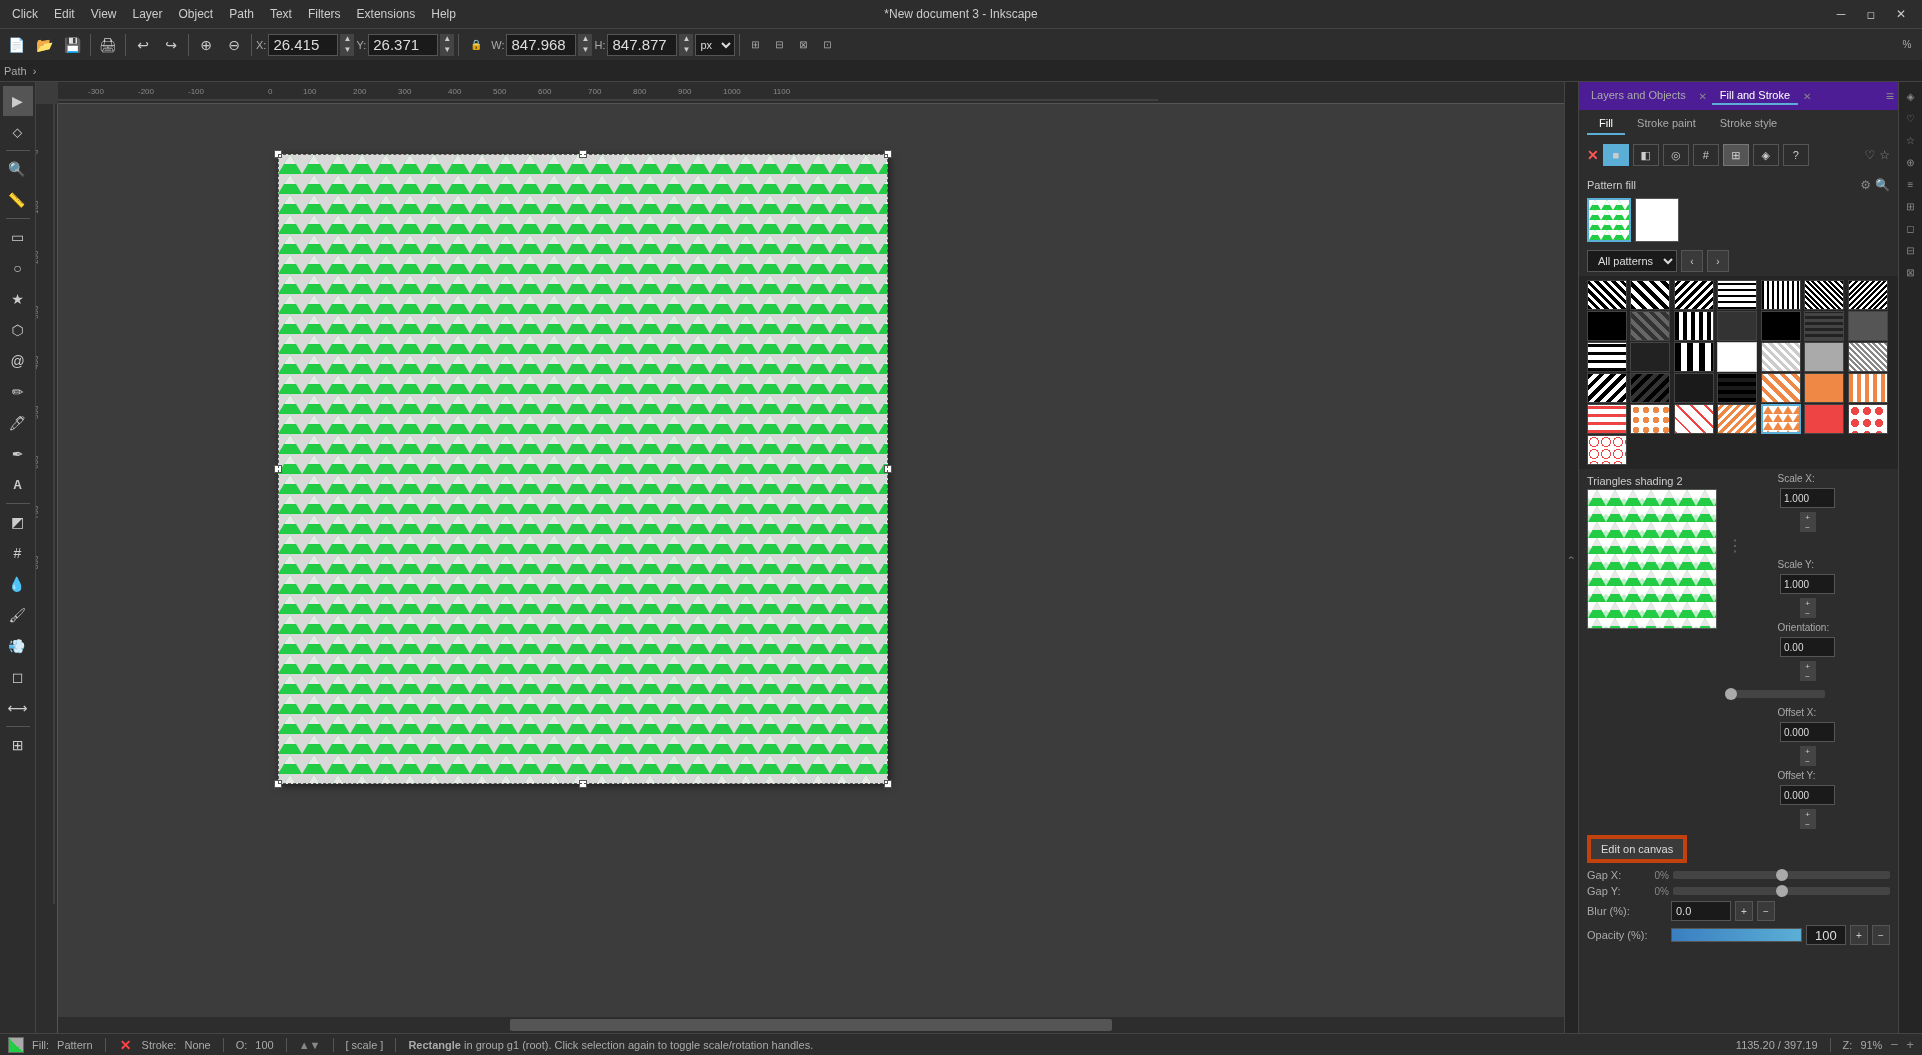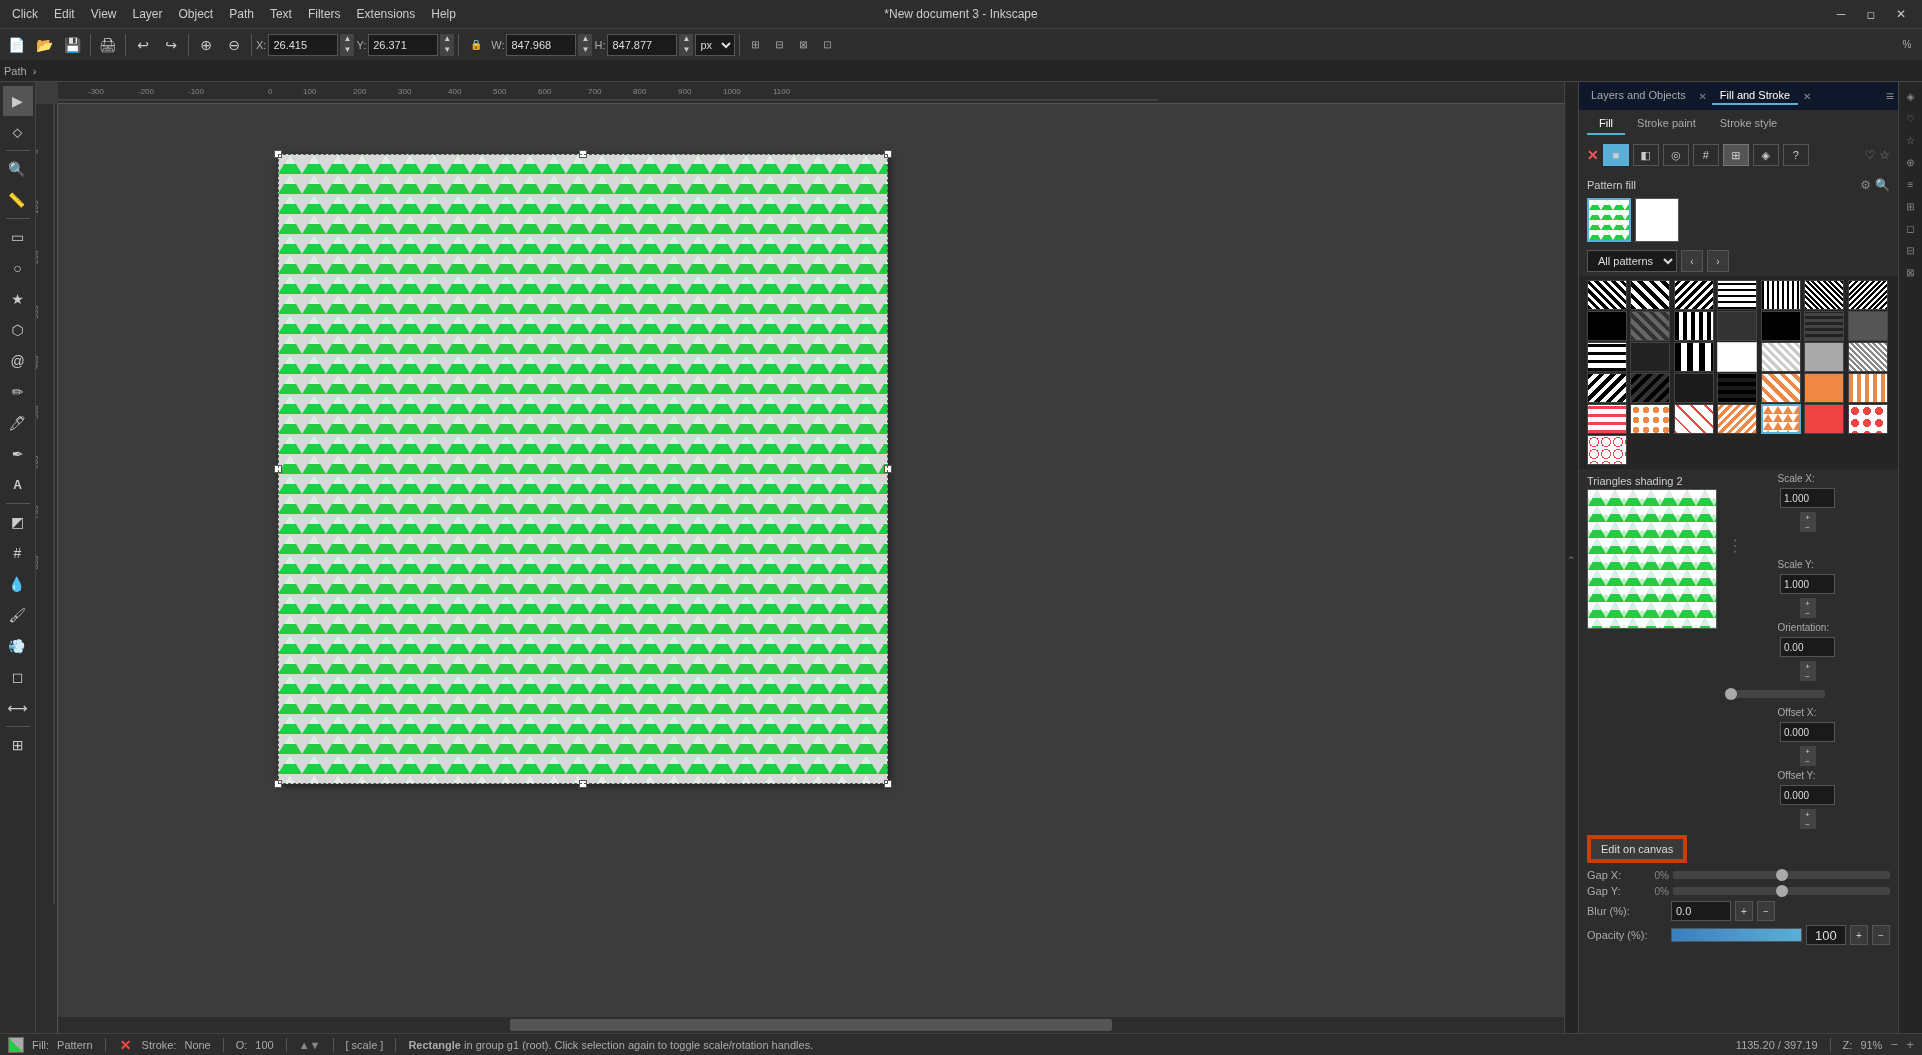--- a/index.html
+++ b/index.html
@@ -6,21 +6,21 @@
     body { background: #3c3c3c; color: #ddd; font-family: 'Segoe UI', Arial, sans-serif; font-size: 12px; width: 1922px; height: 1055px; overflow: hidden; }
     .menu-item { padding: 2px 8px; cursor: pointer; color: #ccc; }
     #titlebar { position: absolute; top: 0; left: 50%; transform: translateX(-50%); height: 28px; line-height: 28px; color: #ccc; font-size: 12px; pointer-events: none; }
 
     
     #toolbar { display: flex; align-items: center; background: #2d2d2d; height: 32px; padding: 0 4px; gap: 2px; border-top: 1px solid #444; }
     .tb-btn { width: 26px; height: 26px; background: none; border: none; color: #ccc; cursor: pointer; display: flex; align-items: center; justify-content: center; font-size: 14px; }
     .tb-sep { width: 1px; height: 22px; background: #555; margin: 0 2px; }
     .tb-coord { display: flex; align-items: center; gap: 2px; }
     .tb-label { color: #aaa; font-size: 11px; }
-    .tb-input { width: 70px; height: 22px; background: #1a1a1a; border: 1px solid #555; color: #ddd; font-size: 11px; padding: 0 4px; }
+    .tb-input { width: 70px; height: 22px; background: #1a1a1a; border: 1px solid #555; color: #ddd; font-size: 15px; padding: 0 4px; }
     .tb-spin { display: flex; flex-direction: column; }
     .tb-spin-btn { width: 14px; height: 11px; background: #444; border: none; color: #ccc; cursor: pointer; font-size: 8px; line-height: 1; }
     .tb-unit { width: 40px; height: 22px; background: #1a1a1a; border: 1px solid #555; color: #ddd; font-size: 11px; }
 
     
     #main { display: flex; height: calc(1055px - 28px - 32px - 22px - 22px); }
 
     
     #left-tools { width: 36px; background: #2d2d2d; display: flex; flex-direction: column; align-items: center; padding: 4px 0; gap: 1px; border-right: 1px solid #444; }
     .tool-btn { width: 30px; height: 30px; background: none; border: none; color: #ccc; cursor: pointer; display: flex; align-items: center; justify-content: center; font-size: 14px; position: relative; }
@@ -37,21 +37,21 @@
     #document { position: absolute; top: 50px; left: 220px; width: 610px; height: 630px; background: #e8e8e8; box-shadow: 2px 2px 8px rgba(0,0,0,0.5); }
 
     
     #hscrollbar { position: absolute; bottom: 0; left: 22px; right: 0; height: 16px; background: #2d2d2d; }
     #hscroll-thumb { position: absolute; top: 2px; left: 30%; width: 40%; height: 12px; background: #555; border-radius: 2px; cursor: pointer; }
 
     
     #right-panel { width: 320px; background: #2d2d2d; display: flex; flex-direction: column; border-left: 1px solid #444; }
 
     
-    #panel-tabs { display: flex; background: #0f172a; height: 28px; align-items: center; padding: 0 4px; gap: 2px; }
+    #panel-tabs { display: flex; background: #4c1d95; height: 28px; align-items: center; padding: 0 4px; gap: 2px; }
     .panel-tab { padding: 2px 8px; cursor: pointer; color: #aaa; font-size: 11px; border-bottom: 2px solid transparent; }
     .panel-tab.active { color: #fff; border-bottom: 2px solid #5bafd6; }
     .panel-tab-close { width: 14px; height: 14px; color: #888; cursor: pointer; font-size: 10px; display: flex; align-items: center; justify-content: center; }
 
     
     #fill-stroke-panel { flex: 1; overflow-y: auto; padding: 0; }
     .fill-tabs { display: flex; background: #2d2d2d; height: 28px; align-items: center; padding: 0 8px; gap: 0; }
     .fill-tab { padding: 4px 12px; cursor: pointer; color: #aaa; font-size: 11px; border-bottom: 2px solid transparent; }
     .fill-tab.active { color: #fff; border-bottom: 2px solid #5bafd6; }
 

